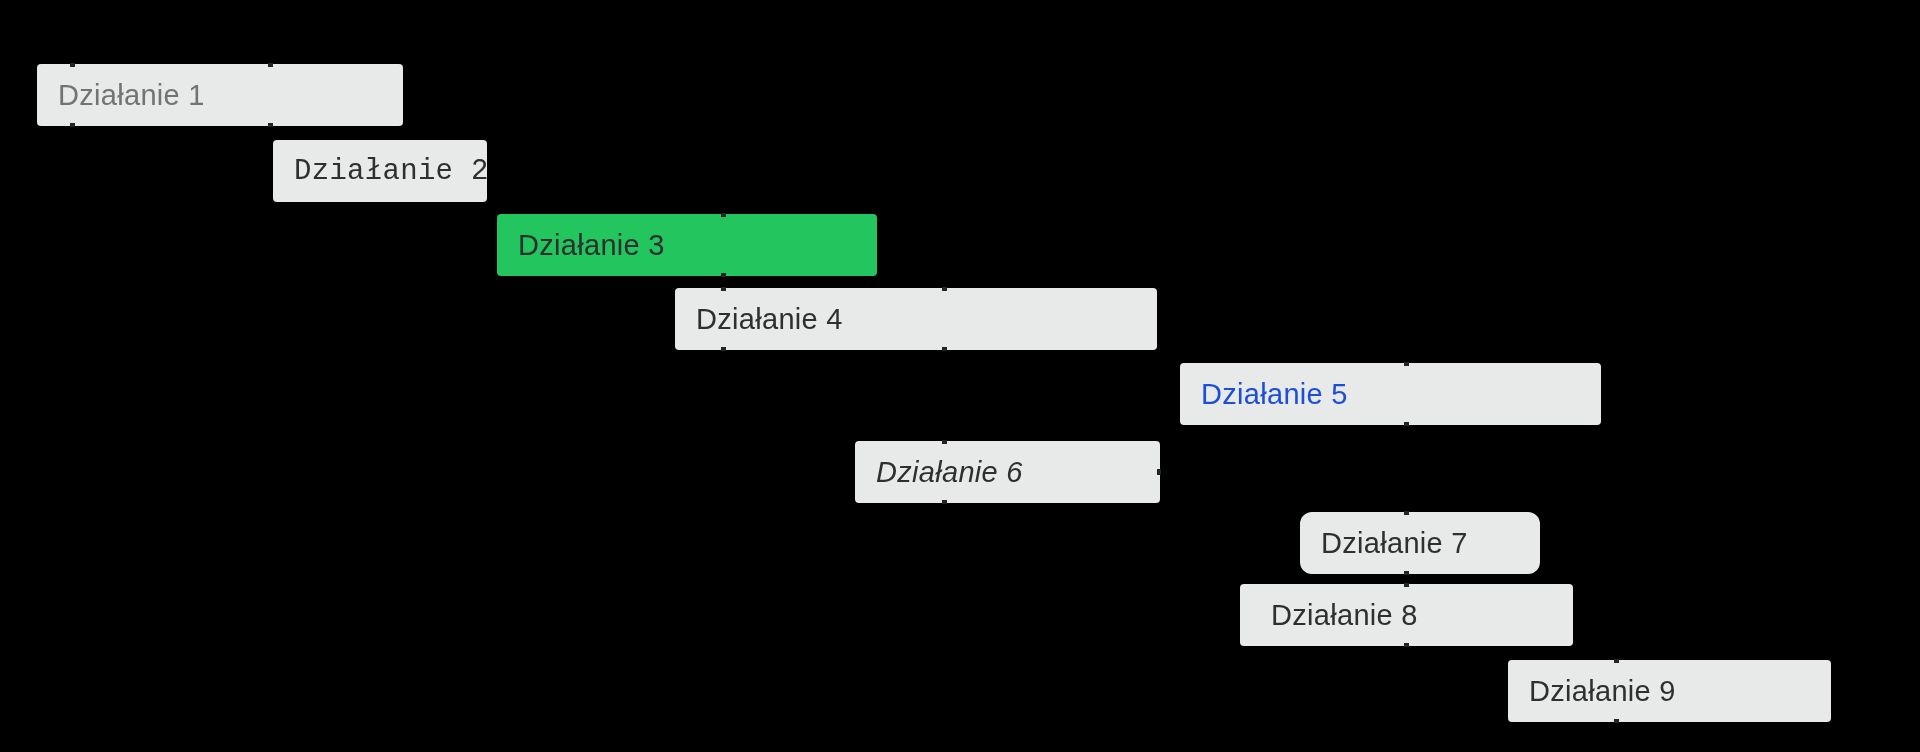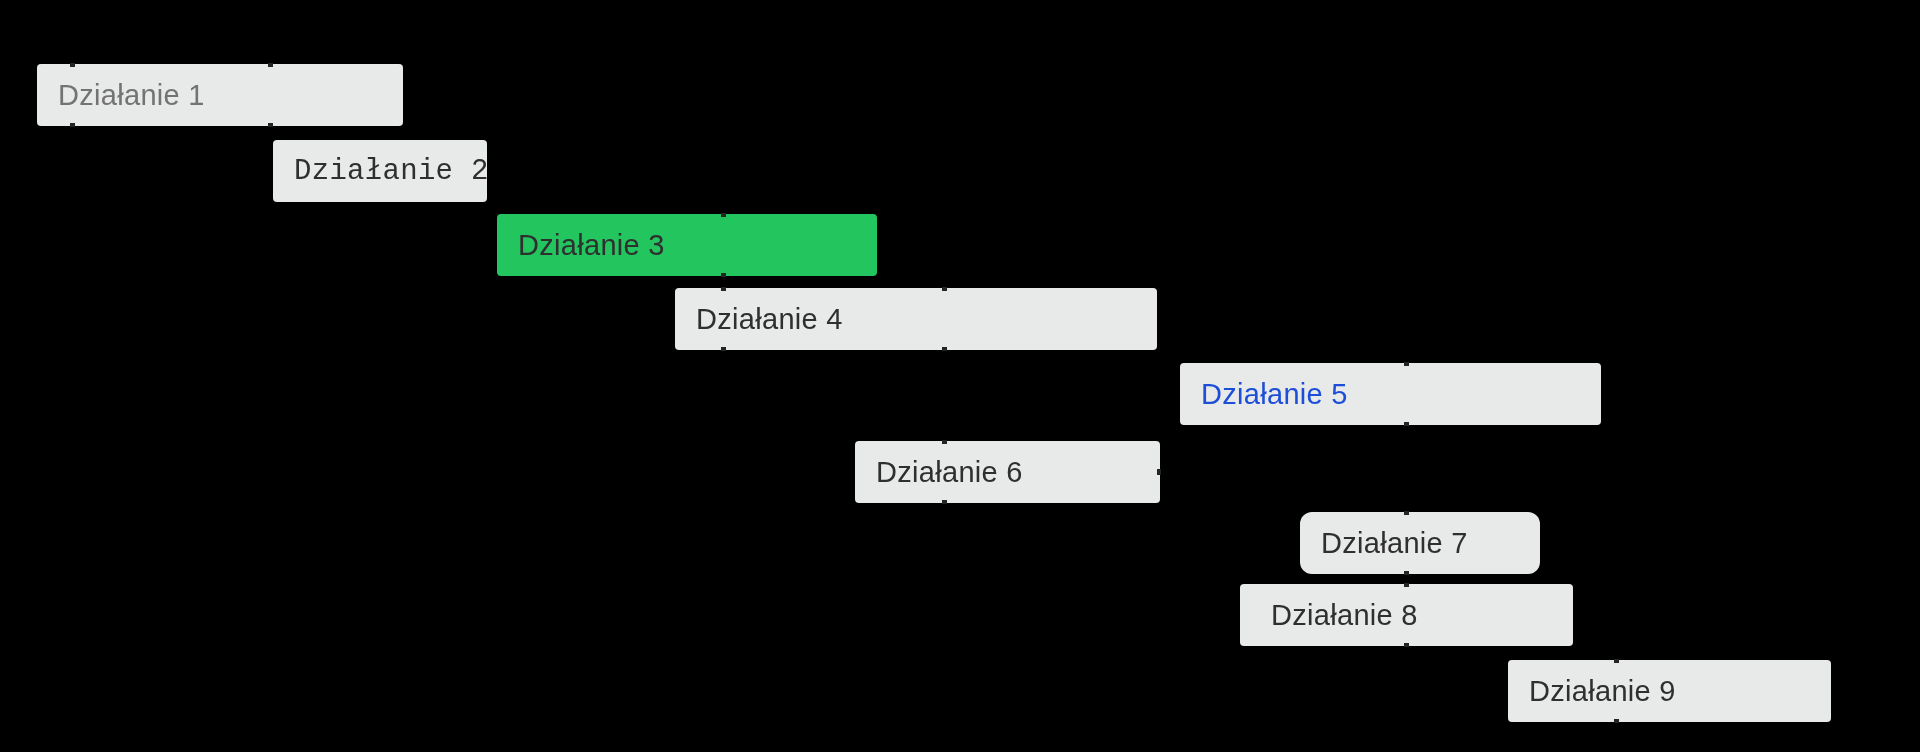--- a/index.html
+++ b/index.html
@@ -56,21 +56,21 @@
       <div class="gantt-bar" style="left: 497px; top: 214px; width: 380px; height: 62px; background: #22c55e; border-radius: 4px;">
         <span style="color: rgb(47, 47, 47);">Działanie 3</span>
       </div>
       <div class="gantt-bar" style="left: 675px; top: 288px; width: 482px; height: 62px; background: rgb(232, 233, 233); border-radius: 4px;">
         <span style="color: rgb(47, 47, 47);">Działanie 4</span>
       </div>
       <div class="gantt-bar" style="left: 1180px; top: 363px; width: 421px; height: 62px; background: rgb(232, 233, 233); border-radius: 4px;">
         <span style="color: #1d4ed8;">Działanie 5</span>
       </div>
       <div class="gantt-bar" style="left: 855px; top: 441px; width: 305px; height: 62px; background: rgb(232, 233, 233); border-radius: 4px;">
-        <span style="color: rgb(47, 47, 47);">Działanie 6</span>
+        <span style="color: rgb(47, 47, 47); font-style: italic;">Działanie 6</span>
       </div>
       <div class="gantt-bar" style="left: 1300px; top: 512px; width: 240px; height: 62px; background: rgb(232, 233, 233); border-radius: 12px;">
         <span style="color: rgb(47, 47, 47);">Działanie 7</span>
       </div>
       <div class="gantt-bar" style="left: 1240px; top: 584px; width: 333px; height: 62px; background: rgb(232, 233, 233); border-radius: 4px; padding-left: 31px;">
         <span style="color: rgb(47, 47, 47);">Działanie 8</span>
       </div>
       <div class="gantt-bar" style="left: 1508px; top: 660px; width: 323px; height: 62px; background: rgb(232, 233, 233); border-radius: 4px;">
         <span style="color: rgb(47, 47, 47);">Działanie 9</span>
       </div>

